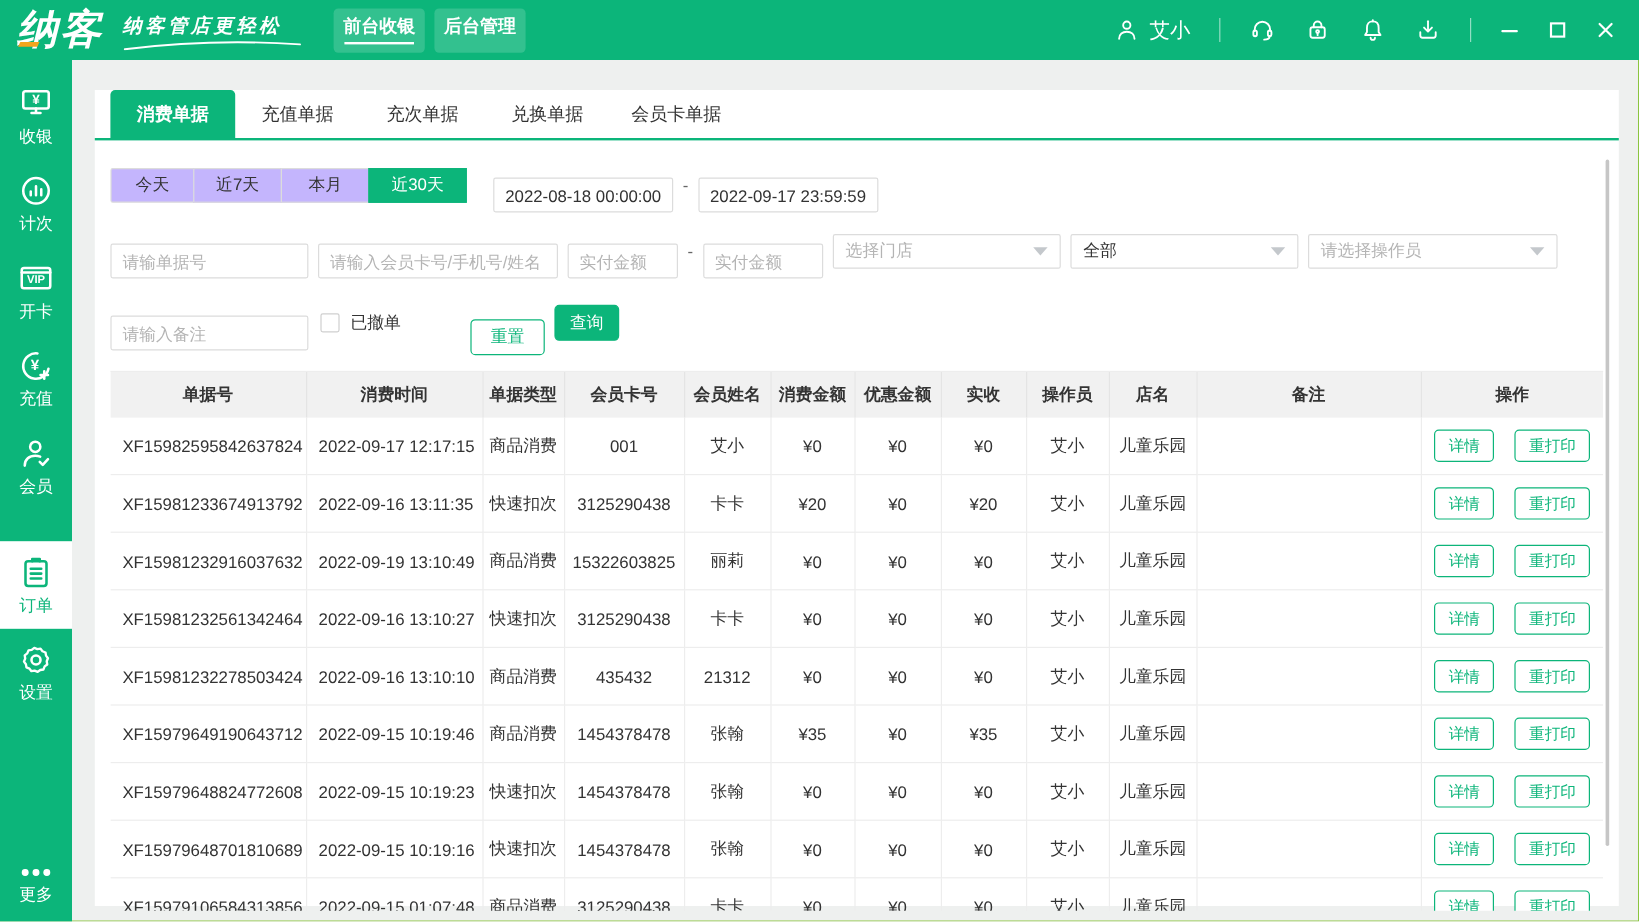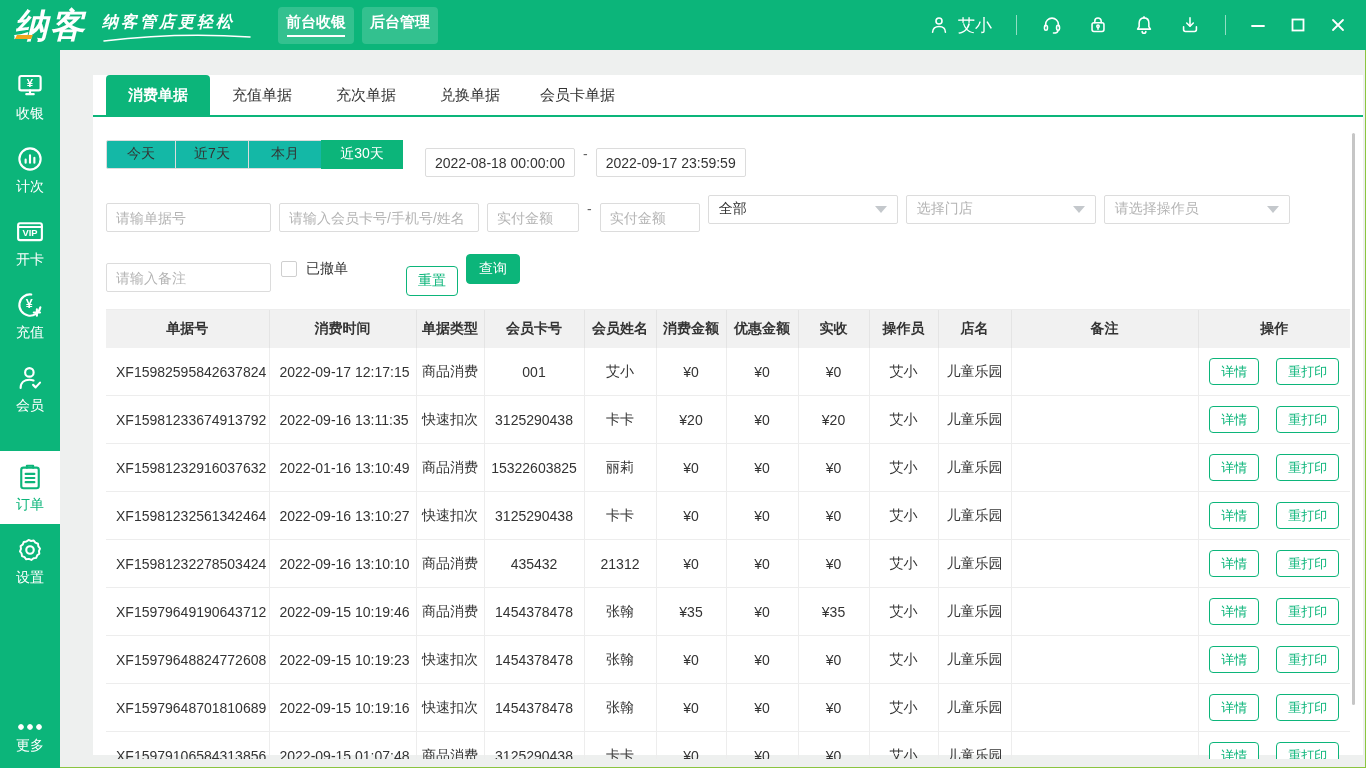--- a/index.html
+++ b/index.html
@@ -28,50 +28,50 @@
   
   .sidebar { position:absolute; left:0; top:50px; width:60px; height:718px; background:#0cb57a; display:flex; flex-direction:column; align-items:stretch; padding-top:10px; }
   .side-item { height:73px; display:flex; flex-direction:column; align-items:center; justify-content:center; gap:4px; color:#fff; font-size:14px; cursor:pointer; }
   .side-item.active { background:#fff; color:#0cb57a; }
   .side-item.active svg { stroke:#0cb57a; }
   .side-item svg { stroke:#fff; }
   .side-spacer { height:26px; }
   .side-more { margin-top:auto; height:60px; }
 
   
-  .card { position:absolute; left:93px; top:75px; width:1270px; height:680px; background:#fff; }
+  .card { position:absolute; left:79px; top:75px; width:1270px; height:680px; background:#fff; }
   .scrollbar { position:absolute; right:8px; top:58px; width:3px; height:572px; background:#c6c6c6; border-radius:2px; }
 
   
   .doc-tabs { height:42px; display:flex; border-bottom:2px solid #0cb57a; padding-left:13px; }
   .doc-tab { min-width:104px; padding:0 18px; display:flex; align-items:center; justify-content:center; font-size:15px; color:#333; cursor:pointer; }
   .doc-tab.active { background:#0cb57a; color:#fff; border-radius:4px 4px 0 0; font-weight:700; }
 
   
   .filters { padding:0 13px; }
   .frow { display:flex; align-items:center; }
   .frow1 { margin-top:14px; }
   .frow2 { margin-top:9px; }
   .frow3 { margin-top:10px; }
-  .btn-range { height:29px; border:1px solid #dcdcdc; background:#14b8a6; color:#333; font-size:14px; display:flex; align-items:center; justify-content:center; cursor:pointer; margin-left:-1px; }
+  .btn-range { height:29px; border:1px solid #dcdcdc; background:#c4b5fd; color:#333; font-size:14px; display:flex; align-items:center; justify-content:center; cursor:pointer; margin-left:-1px; }
   .btn-range:first-child { margin-left:0; border-radius:2px 0 0 2px; }
   .btn-range.active { background:#0cb57a; border-color:#0cb57a; color:#fff; }
   .w70{width:70px}.w74{width:74px}.w82{width:82px}
   .input { height:29px; border:1px solid #dcdcdc; border-radius:2px; font-size:14px; color:#333; padding:0 9px; background:#fff; outline:none; font-family:inherit;margin-top:17px; }
   .input::placeholder { color:#b4b4b4; }
   .date-input { width:150px; text-align:center; margin-left:0; }
   .dash { color:#666; margin:0 8px; font-size:14px; }
   .sel { height:29px; border:1px solid #dcdcdc; border-radius:2px; background:#fff; display:flex; align-items:center; justify-content:space-between; padding:0 10px; font-size:14px; cursor:pointer; }
   .sel .txt { color:#333; }
   .sel.placeholder .txt { color:#b4b4b4; }
   .caret { width:0; height:0; border-left:6px solid transparent; border-right:6px solid transparent; border-top:7px solid #c4c8cc; }
   .chk { width:16px; height:16px; border:1px solid #cfcfcf; border-radius:2px; background:#fff; cursor:pointer; }
   .chk-label { font-size:14px; color:#333; margin-left:9px; }
   .btn { height:30px; border-radius:4px; font-size:14px; display:flex; align-items:center; justify-content:center; cursor:pointer; }
-  .btn-reset { width:52px; border:1px solid #0cb57a; color:#0cb57a; background:#fff; margin-left:58px;margin-top:24px; }
+  .btn-reset { width:62px; border:1px solid #0cb57a; color:#0cb57a; background:#fff; margin-left:58px;margin-top:24px; }
   .btn-search { width:54px; border:1px solid #0cb57a; background:#0cb57a; color:#fff; margin-left:8px; }
 
   
   .table-wrap { margin:13px 13px 0 13px; height:450px; overflow:hidden; border-top:1px solid #ededed; }
   table { border-collapse:collapse; table-layout:fixed; width:1244px; }
   th { background:#f1f1f1; height:38px; font-size:14px; color:#333; font-weight:700; border-right:1px solid #e4e4e4; }
   th:last-child { border-right:none; }
   td { height:47px; font-size:14px; color:#333; text-align:center; border-bottom:1px solid #ededed; border-right:1px solid #ededed; overflow:hidden; white-space:nowrap; }
   td:last-child { border-right:none; }
   td.c0, td.c1 { text-align:left; padding-left:10px; }
@@ -277,29 +277,29 @@
         <span class="dash">-</span>
         <input class="input date-input" value="2022-09-17 23:59:59" style="">
       </div>
 
       <div class="frow frow2">
         <input class="input" style="width: 165px;" placeholder="请输单据号">
         <input class="input" style="width: 200px; margin-left: 8px;" placeholder="请输入会员卡号/手机号/姓名">
         <input class="input" style="width: 92px; margin-left: 8px;" placeholder="实付金额">
         <span class="dash">-</span>
         <input class="input" style="width: 100px;" placeholder="实付金额">
+        <div class="sel placeholder" style="width:190px;margin-left:8px">
+          <span class="txt">选择门店</span>
+          <span class="caret"></span>
+        </div>
         <div class="sel" style="width:190px;margin-left:8px">
           <span class="txt">全部</span>
           <span class="caret"></span>
         </div>
-        <div class="sel placeholder" style="width:190px;margin-left:8px">
-          <span class="txt">选择门店</span>
-          <span class="caret"></span>
-        </div>
-        <div class="sel placeholder" style="width:186px;margin-left:8px">
+        <div class="sel placeholder" style="width:208px;margin-left:8px">
           <span class="txt">请选择操作员</span>
           <span class="caret"></span>
         </div>
       </div>
 
       <div class="frow frow3">
         <input class="input" style="width: 165px;" placeholder="请输入备注">
         <span class="chk" style="margin-left:10px"></span>
         <span class="chk-label">已撤单</span>
         <div class="btn btn-reset">
@@ -379,21 +379,21 @@
         <td>
           <div class="act-cell">
             <span class="btn-mini">详情</span>
             <span class="btn-mini">重打印</span>
           </div>
         </td>
       </tr>
 
       <tr>
         <td class="c0">XF15981232916037632</td>
-        <td class="c1">2022-01-16 13:10:49</td>
+        <td class="c1">2022-09-19 13:10:49</td>
         <td>商品消费</td>
         <td>15322603825</td>
         <td>丽莉</td>
         <td>¥0</td>
         <td>¥0</td>
         <td>¥0</td>
         <td>艾小</td>
         <td>儿童乐园</td>
         <td></td>
         <td>

